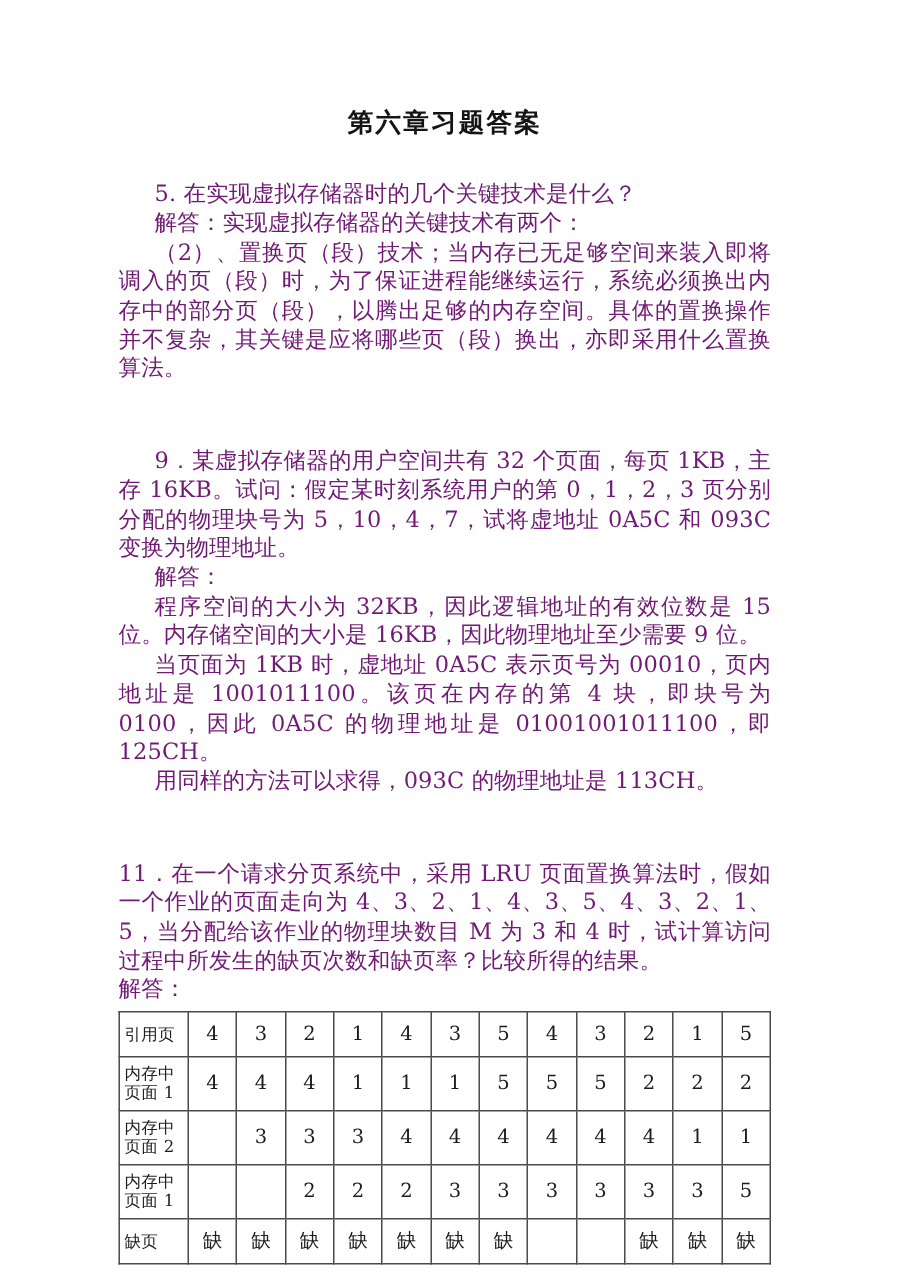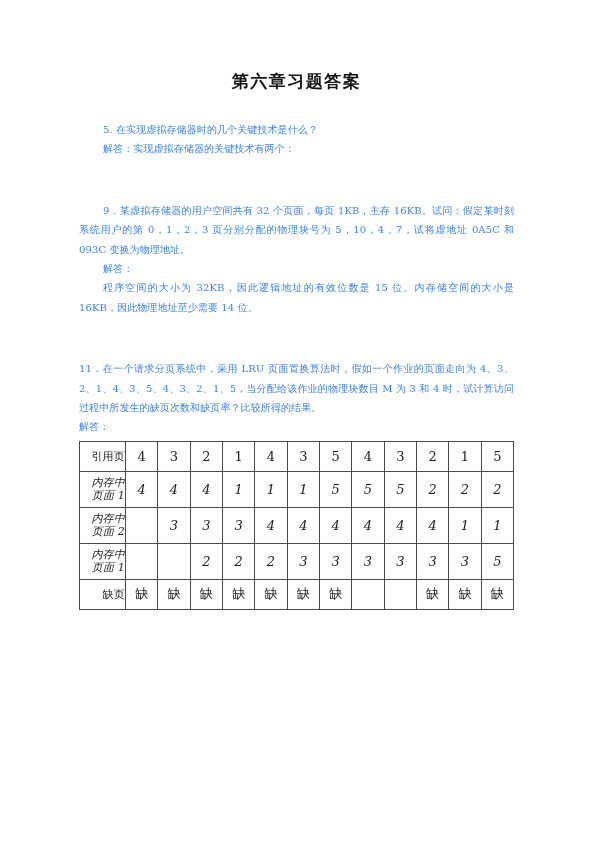--- a/index.html
+++ b/index.html
@@ -39,26 +39,26 @@
     padding-top: 70px;
     padding-bottom: 0;
     color: #141414;
     font-family: "DejaVu Serif", "Liberation Serif", serif;
   }
   .block {
     margin: 0;
     padding: 0;
   }
   .para {
-    font-size: 10px;
+    font-size: 15px;
     line-height: 19.4px;
     margin: 0;
     text-align: justify;
     text-justify: inter-ideograph;
-    color: #3b82f6;
+    color: #701a75;
     letter-spacing: 0.1px;
   }
   .indent-2 {
     text-indent: 24px;
   }
   .indent-0 {
     text-indent: 0;
   }
   .gap-lg { height: 27px; }
   .spacer-top { height: 42px; }
@@ -82,47 +82,50 @@
     font-family: "DejaVu Serif", "Liberation Serif", serif;
   }
   table.lru-table td.rowlabel {
     width: 42px;
     text-align: left;
     padding-left: 3px;
     font-size: 11px;
     line-height: 13.5px;
     letter-spacing: 0.2px;
   }
-  table.lru-table tr.tall td { height: 35px; font-style: italic; }
+  table.lru-table tr.tall td { height: 35px; }
   table.lru-table td.val {
     font-size: 13px;
   }
-  .rowlabel .lbl-line { display: block; text-align: right; }
+  .rowlabel .lbl-line { display: block; }
 </style>
 </head>
 <body>
 
 <div class="page">
   <div class="content">
 
     <h1 class="doc-title">第六章习题答案</h1>
 
     <div class="gap-lg"></div>
 
     <div class="block">
       <p class="para indent-2">5. 在实现虚拟存储器时的几个关键技术是什么？</p>
       <p class="para indent-2">解答：实现虚拟存储器的关键技术有两个：</p>
+      <p class="para indent-2">（2）、置换页（段）技术；当内存已无足够空间来装入即将调入的页（段）时，为了保证进程能继续运行，系统必须换出内存中的部分页（段），以腾出足够的内存空间。具体的置换操作并不复杂，其关键是应将哪些页（段）换出，亦即采用什么置换算法。</p>
     </div>
 
     <div class="spacer-top"></div>
 
     <div class="block">
       <p class="para indent-2">9．某虚拟存储器的用户空间共有 32 个页面，每页 1KB，主存 16KB。试问：假定某时刻系统用户的第 0，1，2，3 页分别分配的物理块号为 5，10，4，7，试将虚地址 0A5C 和 093C 变换为物理地址。</p>
       <p class="para indent-2">解答：</p>
-      <p class="para indent-2">程序空间的大小为 32KB，因此逻辑地址的有效位数是 15 位。内存储空间的大小是 16KB，因此物理地址至少需要 14 位。</p>
+      <p class="para indent-2">程序空间的大小为 32KB，因此逻辑地址的有效位数是 15 位。内存储空间的大小是 16KB，因此物理地址至少需要 9 位。</p>
+      <p class="para indent-2">当页面为 1KB 时，虚地址 0A5C 表示页号为 00010，页内地址是 1001011100。该页在内存的第 4 块，即块号为 0100，因此 0A5C 的物理地址是 01001001011100，即 125CH。</p>
+      <p class="para indent-2">用同样的方法可以求得，093C 的物理地址是 113CH。</p>
     </div>
 
     <div class="spacer-top"></div>
 
     <div class="block">
       <p class="para indent-0">11．在一个请求分页系统中，采用 LRU 页面置换算法时，假如一个作业的页面走向为 4、3、2、1、4、3、5、4、3、2、1、5，当分配给该作业的物理块数目 M 为 3 和 4 时，试计算访问过程中所发生的缺页次数和缺页率？比较所得的结果。</p>
       <p class="para indent-0">解答：</p>
 
       <table class="lru-table">
         <tbody>

